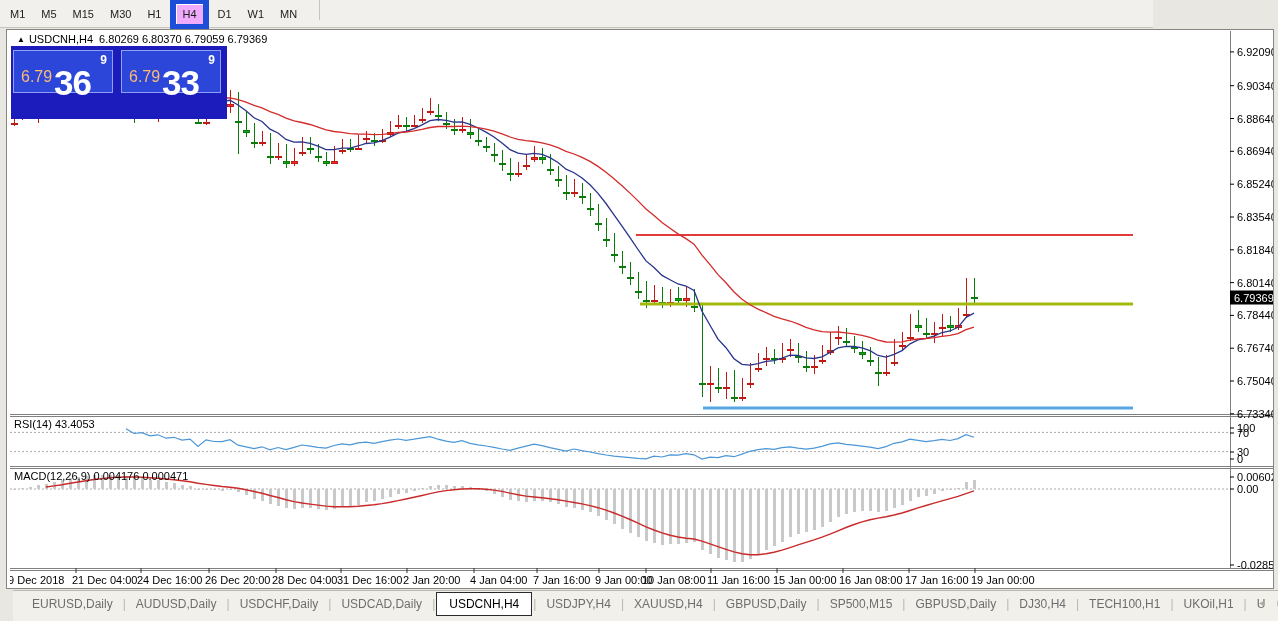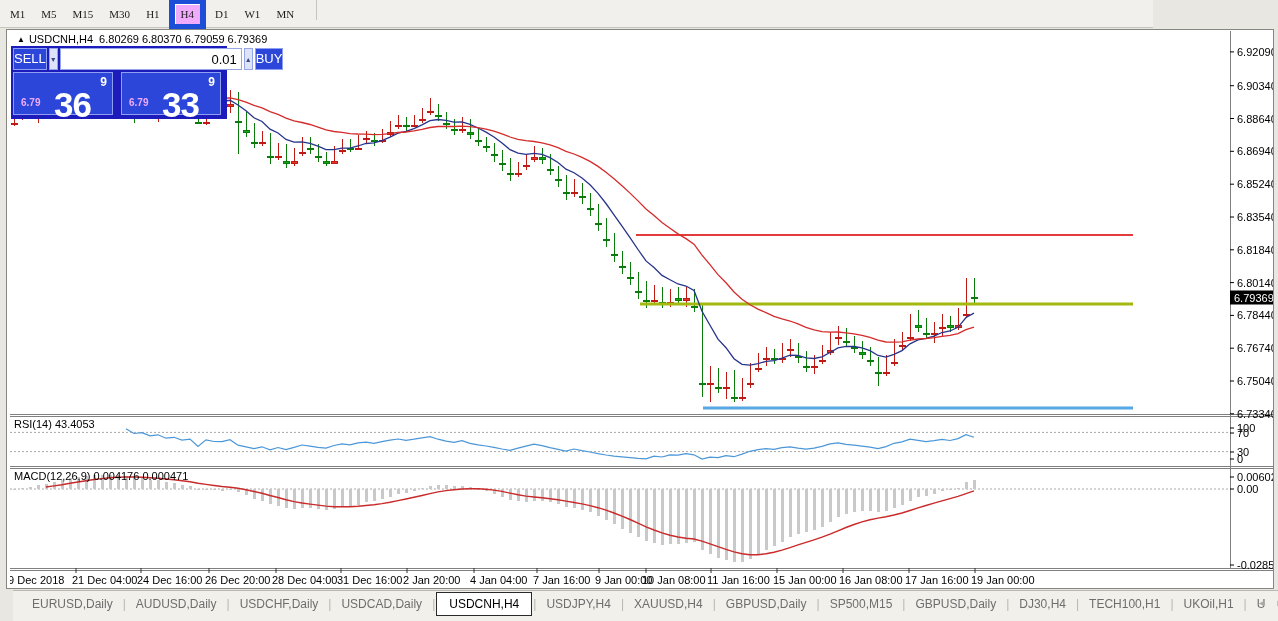--- a/index.html
+++ b/index.html
@@ -1,21 +1,21 @@
 <!DOCTYPE html>
 <html><head>
 <meta charset="utf-8">
 <style>
   * { box-sizing: border-box; margin: 0; padding: 0; }
   html,body { width:1278px; height:621px; overflow:hidden; }
   body { position:relative; background:#E9E7E1; font-family:"Liberation Sans",sans-serif; }
 
   
   #toolbar { position:absolute; left:0; top:0; width:1153px; height:28px;
-             background:#F1F0EC; border-bottom:1px solid #C6C4BE; display:flex; align-items:flex-start;font-family:Liberation Serif, serif; }
+             background:#F1F0EC; border-bottom:1px solid #C6C4BE; display:flex; align-items:flex-start; }
   #tf-row { display:flex; align-items:center; height:100%; padding-left:2px; }
   .tf-btn { font-size:11px; color:#1c1c1c; padding:4px 6px; margin:0 1px; border:1px solid transparent;
             cursor:default; line-height:12px; }
   .tf-btn.active { background:#f0abfc; border:6px solid #1d4ed8; box-shadow:inset 1px 1px 0 #ffffff; }
   .tb-sep { width:1px; height:20px; background:#C6C4BE; margin-left:14px; }
 
   
   #chart-window { position:absolute; left:6px; top:29px; width:1268px; height:560px;
                   background:#ffffff; border:1px solid #87857F; }
   #chart-svg { position:absolute; left:3px; top:1px; z-index:1; }
@@ -30,21 +30,21 @@
                  background:#1B1CBB; z-index:3; padding:2px; }
   .qp-row1 { display:flex; height:22px; gap:2px; }
   .qp-btn { width:50px; height:22px; background:#2B46D9; border:1px solid #8FA0F2; color:#fff;
             font-size:13px; font-family:"Liberation Sans",sans-serif; cursor:pointer; line-height:18px; }
   .spin { width:14px; height:22px; background:#DDE4F9; border:1px solid #96A5E8; color:#3A4A86;
           font-size:7px; cursor:pointer; padding:0; }
   #lot-input { flex:1; height:22px; border:1px solid #96A5E8; font-size:13px; text-align:right;
                padding-right:4px; font-family:"Liberation Sans",sans-serif; }
   .qp-row2 { display:flex; gap:8px; margin-top:2px; }
   .quote-box { position:relative; width:100px; height:43px; background:#2B46D9; border:1px solid #8FA0F2; }
-  .quote-small { position:absolute; left:7px; bottom:6px; color:#f0abfc; font-size:10px; font-weight:bold; }
+  .quote-small { position:absolute; left:7px; bottom:6px; color:#fdba74; font-size:16px; font-weight:normal; }
   .quote-big { position:absolute; left:40px; top:-2px; color:#fff; font-size:35px; font-weight:bold;
                letter-spacing:-1px;margin-top:14px; }
   .quote-sup { position:absolute; right:5px; top:2px; color:#fff; font-size:12px; font-weight:bold; }
 
   #rsi-label  { position:absolute; left:7px; top:388px; z-index:2; font-size:11px; color:#000; }
   #macd-label { position:absolute; left:7px; top:440px; z-index:2; font-size:11px; color:#000; }
 
   
   #tab-bar { position:absolute; left:0; top:590px; width:1278px; height:31px; background:#F1F0EB;
              border-top:1px solid #B9B7B1;margin-left:13px; }
@@ -546,27 +546,20 @@
         <line x1="975" y1="568" x2="975" y2="573" stroke="#333"></line>
         <text x="971" y="584">19 Jan 00:00</text>
       </g>
     </svg>
 
   <div id="chart-title">
     <span class="tri">▲</span><span class="sym">USDCNH,H4</span><span>6.80269 6.80370 6.79059 6.79369</span>
   </div>
 
   <div id="quote-panel">
-    <div class="qp-row1">
-      <button class="qp-btn">SELL</button>
-      <button class="spin"><span>▼</span></button>
-      <input id="lot-input" value="0.01" style="">
-      <button class="spin"><span>▲</span></button>
-      <button class="qp-btn">BUY</button>
-    </div>
     <div class="qp-row2">
       <div class="quote-box">
         <span class="quote-small">6.79</span>
         <span class="quote-big">36</span>
         <span class="quote-sup">9</span>
       </div>
       <div class="quote-box">
         <span class="quote-small">6.79</span>
         <span class="quote-big">33</span>
         <span class="quote-sup">9</span>

